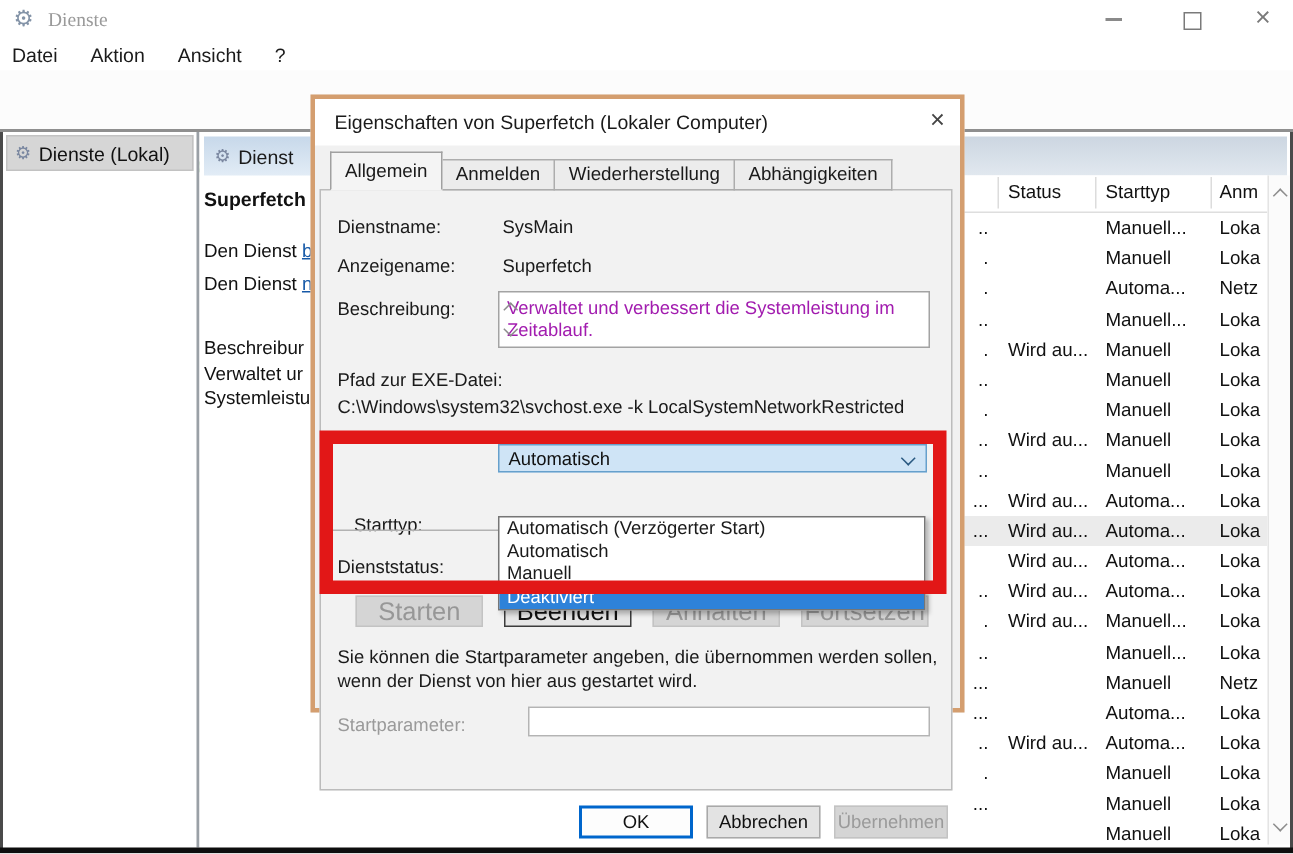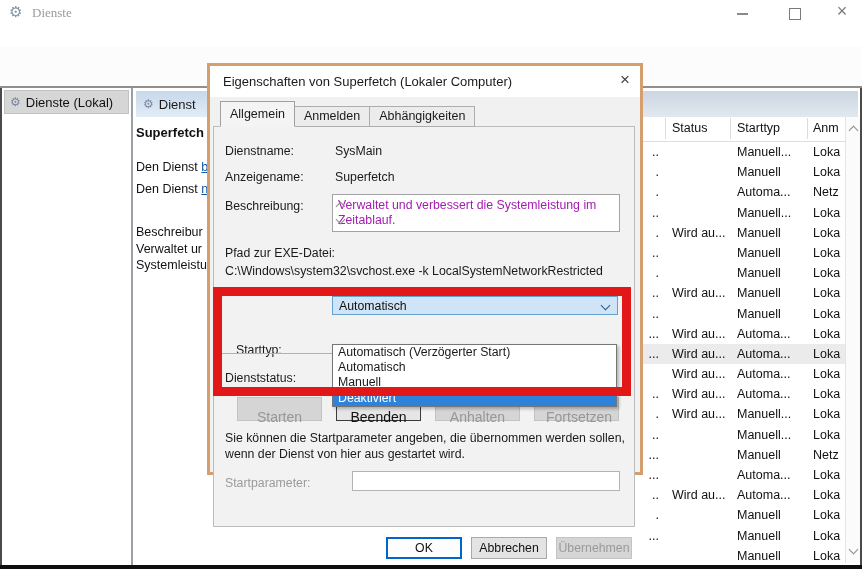--- a/index.html
+++ b/index.html
@@ -94,21 +94,21 @@
   .lbl-starttyp{left:26px;top:232px;margin-top:45px;}
   .combo{position:absolute;left:122px;top:230px;width:286px;height:19px;box-sizing:border-box;background:#cfe4f6;border:1px solid #66a0cc;z-index:2;}
   .combo-text{position:absolute;left:6px;top:2px;font-size:12.3px;}
   .combo-chev{position:absolute;right:8px;top:5px;border-color:#2b5a82;}
   .group-sep{position:absolute;left:12px;top:287px;width:110px;height:1px;background:#b2b2b2;z-index:2;}
   .droplist{position:absolute;left:122px;top:250px;width:285px;box-sizing:border-box;background:#fff;border:1px solid #767676;box-shadow:2px 2px 3px rgba(0,0,0,.25);z-index:10;margin-top:28px;}
   .opt{height:15.2px;line-height:15.2px;padding-left:5px;font-size:12.3px;color:#1a1a1a;white-space:nowrap;}
   .opt.highlighted{background:#2e82d9;color:#fff;}
   .lbl-status{left:15px;top:305px;} .val-status{left:122px;top:303px;z-index:5;}
   .btnrow{position:absolute;left:27px;top:331px;width:382px;height:21px;display:flex;justify-content:space-between;z-index:2;}
-  .dlg-btn{width:85px;height:21px;font-family:"Liberation Sans",sans-serif;font-size:14px;background:#e6e6e6;border:1px solid #3c3c3c;color:#111;padding:11px;}
+  .dlg-btn{width:85px;height:21px;font-family:"Liberation Sans",sans-serif;font-size:17px;background:#e6e6e6;border:1px solid #3c3c3c;color:#111;padding:0;}
   .dlg-btn.disabled{background:#d5d5d5;border:1px solid #c3c3c3;color:#979797;}
   .hint{left:15px;top:364px;line-height:16px;white-space:normal;width:400px;}
   .lbl-param{left:15px;top:410px;color:#9a9a9a;}
   .param-input{position:absolute;left:142px;top:405px;width:268px;height:20px;box-sizing:border-box;background:#fff;border:1px solid #b4b4b4;z-index:2;}
   .footer{position:absolute;left:176px;top:471px;display:flex;gap:9px;z-index:2;}
   .f-btn{width:76px;height:22px;font-family:"Liberation Sans",sans-serif;font-size:12.3px;background:#e3e3e3;border:1px solid #a9a9a9;color:#111;padding:0;}
   .f-btn.primary{background:#fdfdfd;border:2px solid #0066cc;}
   .f-btn.disabled{background:#d5d5d5;border:1px solid #c3c3c3;color:#9a9a9a;}
   .red-rect{position:absolute;left:3px;top:221px;width:418px;height:109px;box-sizing:border-box;border:9px solid #e21717;z-index:50;pointer-events:none;}
 </style>
@@ -118,20 +118,27 @@
 <div id="root">
 
   <div class="titlebar">
     <span class="title-icon">⚙</span>
     <span class="title-text">Dienste</span>
     <span class="wc wc-min"><span class="minbar"></span></span>
     <span class="wc wc-max"><span class="maxbox"></span></span>
     <span class="wc wc-close">×</span>
   </div>
 
+  <div class="menubar">
+
+  <span class="menu-item">Datei</span>
+      <span class="menu-item">Aktion</span>
+      <span class="menu-item">Ansicht</span>
+      <span class="menu-item">?</span>
+    </div>
 
   <div class="toolbar">
     <div class="tb arrow arrow-l" style="left:6px;"></div>
     <div class="tb arrow arrow-r" style="left:33px;"></div>
     <div class="tb-sep" style="left:59px;"></div>
     <div class="tb-sel" style="left:64px;">
       <div class="mini-win">
           <div class="bar"></div>
           <div class="side"></div>
         </div>
@@ -344,20 +351,21 @@
   <div class="dialog">
     <div class="dlg-titlebar">
       <span class="dlg-title">Eigenschaften von Superfetch (Lokaler Computer)</span>
       <span class="dlg-close">×</span>
     </div>
 
     <div class="dlg-tabs">
 
     <span class="tab active">Allgemein</span>
         <span class="tab">Anmelden</span>
+        <span class="tab">Wiederherstellung</span>
         <span class="tab">Abhängigkeiten</span>
       </div>
     <div class="dlg-page"></div>
 
     <span class="fld lbl-dienstname">Dienstname:</span>
     <span class="fld val-dienstname">SysMain</span>
     <span class="fld lbl-anzeige">Anzeigename:</span>
     <span class="fld val-anzeige">Superfetch</span>
 
     <span class="fld lbl-beschr">Beschreibung:</span>

